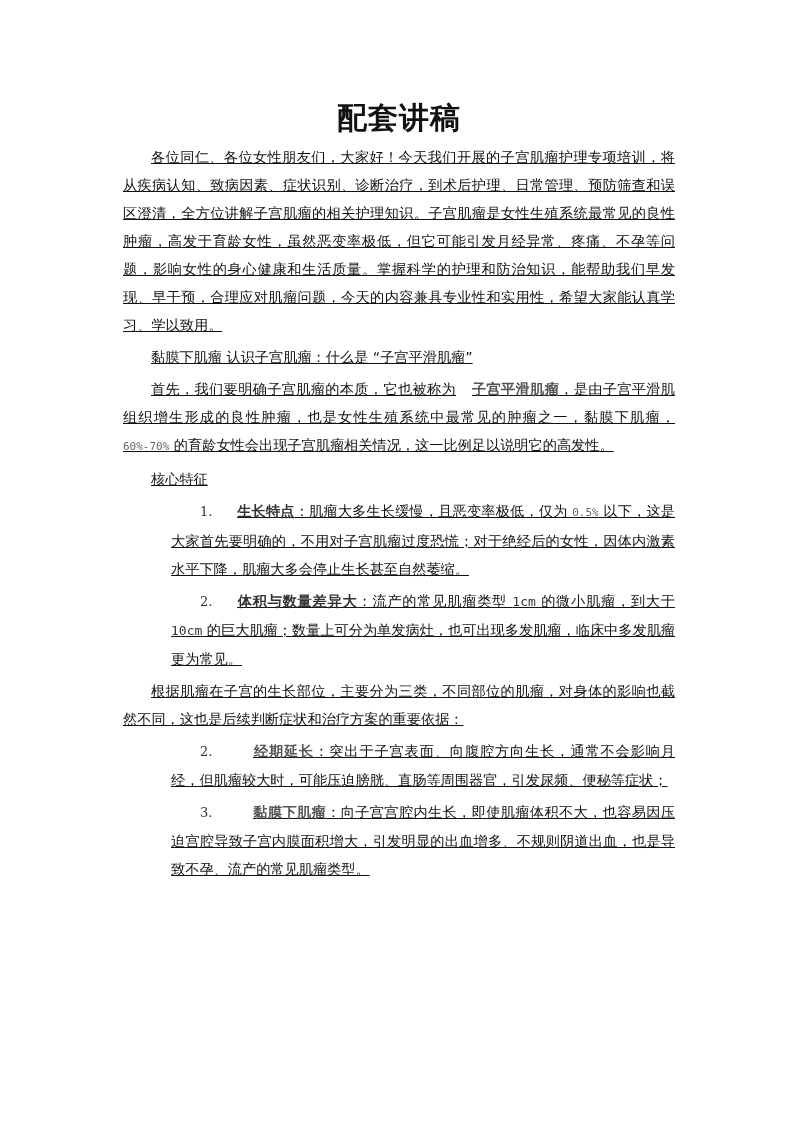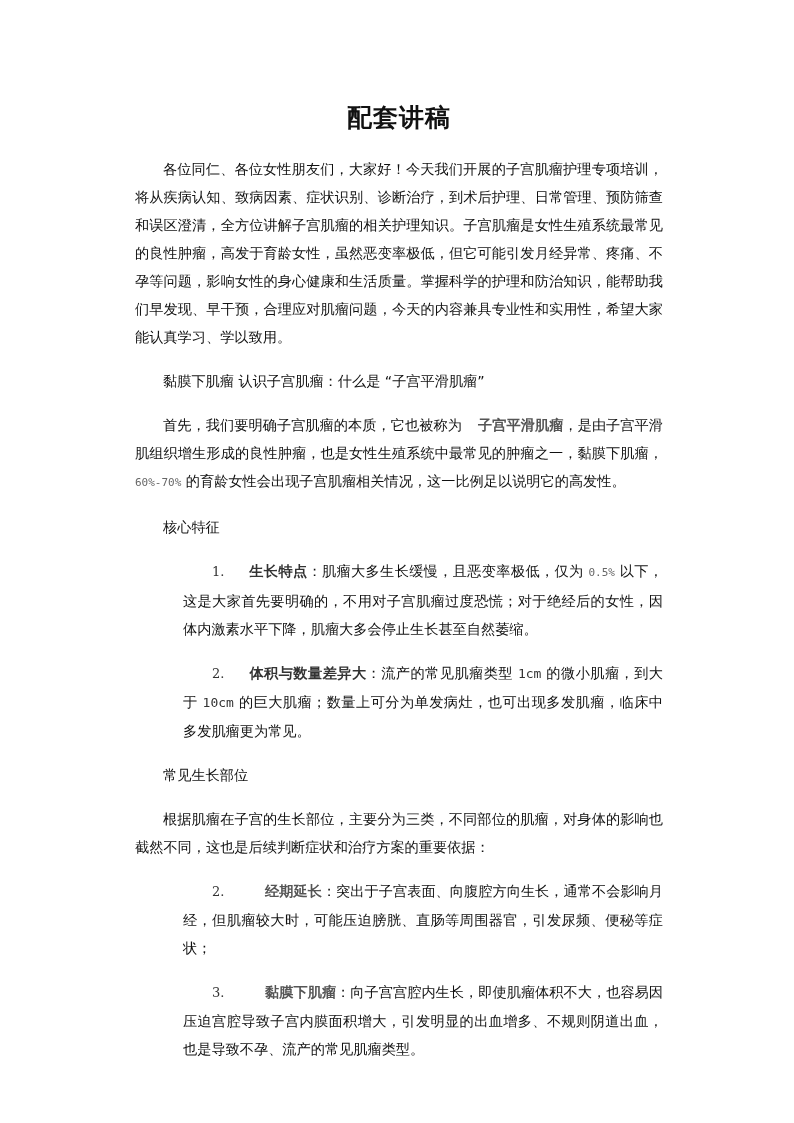--- a/index.html
+++ b/index.html
@@ -21,39 +21,40 @@
       top: 0;
       width: 560px;
     }
     .title {
       position: absolute;
       left: 0;
       top: 101px;
       width: 560px;
       text-align: center;
       font-family: "DejaVu Serif", "Liberation Serif", serif;
-      font-size: 25px;
+      font-size: 30px;
       font-weight: bold;
       line-height: 34px;
       color: #111;
       letter-spacing: 1px;
     }
     .body-text {
       position: absolute;
       left: 0;
       top: 139px;
       width: 560px;
       font-size: 14.2px;
       line-height: 28px;
     }
     p {
-      margin: 16px;
+      margin: 4px;
       padding: 0;
       text-align: justify;
       text-justify: inter-character;
+      text-decoration: underline;
     }
     .indent {
       text-indent: 28px;
     }
     .heading-line {
       padding-left: 28px;
     }
     .list-item {
       padding-left: 48px;
       text-indent: 0;
@@ -99,21 +100,20 @@
     <p class="heading-line">黏膜下肌瘤 认识子宫肌瘤：什么是 “子宫平滑肌瘤”</p>
 
     <p class="indent"><span>首先，我们要明确子宫肌瘤的本质，它也被称为</span><span class="bold-term">子宫平滑肌瘤</span><span>，是由子宫平滑肌组织增生形成的良性肿瘤，也是女性生殖系统中最常见的肿瘤之一，黏膜下肌瘤，</span><span class="gray-num">60%-70%</span><span> 的育龄女性会出现子宫肌瘤相关情况，这一比例足以说明它的高发性。</span></p>
 
     <p class="heading-line">核心特征</p>
 
     <p class="list-item" style="padding-left:48px;text-indent:0;"><span class="list-num">1.</span><span class="list-label">生长特点</span><span>：肌瘤大多生长缓慢，且恶变率极低，仅为 </span><span class="gray-num">0.5%</span><span> 以下，这是大家首先要明确的，不用对子宫肌瘤过度恐慌；对于绝经后的女性，因体内激素水平下降，肌瘤大多会停止生长甚至自然萎缩。</span></p>
 
     <p class="list-item"><span class="list-num">2.</span><span class="list-label">体积与数量差异大</span><span>：流产的常见肌瘤类型 </span><span class="ascii-num">1cm</span><span> 的微小肌瘤，到大于 </span><span class="ascii-num">10cm</span><span> 的巨大肌瘤；数量上可分为单发病灶，也可出现多发肌瘤，临床中多发肌瘤更为常见。</span></p>
 
-    <p class="heading-line">常见生长部位</p>
 
     <p class="indent">根据肌瘤在子宫的生长部位，主要分为三类，不同部位的肌瘤，对身体的影响也截然不同，这也是后续判断症状和治疗方案的重要依据：</p>
 
 
     <p class="list-item"><span class="list-num">2.</span><span class="bold-term">经期延长</span><span>：突出于子宫表面、向腹腔方向生长，通常不会影响月经，但肌瘤较大时，可能压迫膀胱、直肠等周围器官，引发尿频、便秘等症状；</span></p>
 
     <p class="list-item"><span class="list-num">3.</span><span class="bold-term">黏膜下肌瘤</span><span>：向子宫宫腔内生长，即使肌瘤体积不大，也容易因压迫宫腔导致子宫内膜面积增大，引发明显的出血增多、不规则阴道出血，也是导致不孕、流产的常见肌瘤类型。</span></p>
   </div>
 </div>
 

